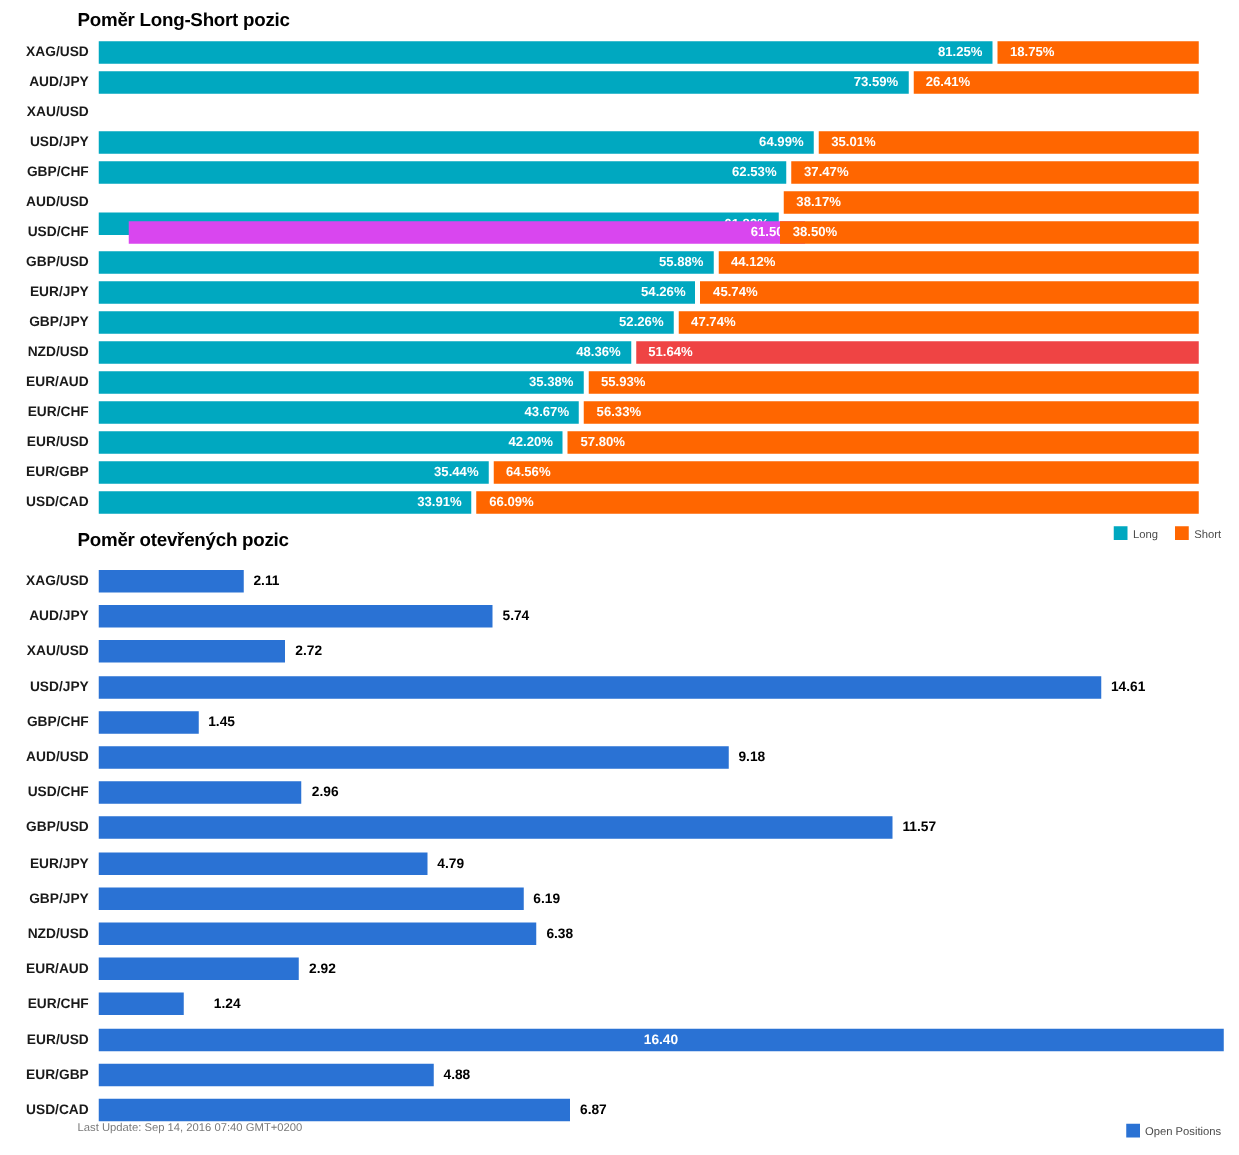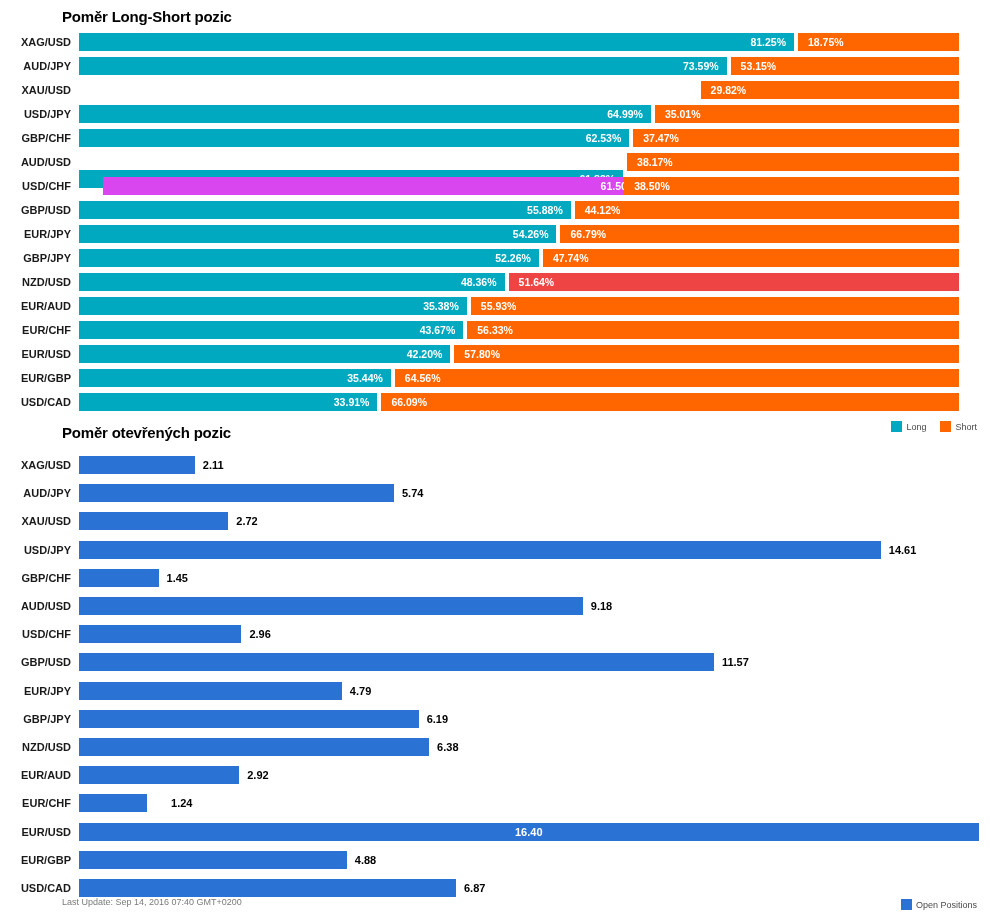--- a/index.html
+++ b/index.html
@@ -147,30 +147,27 @@
           </div>
         </div>
       </div>
       <div class="row" style="top: 29px;">
         <div class="row-label">AUD/JPY</div>
         <div class="track">
           <div class="seg seg-long" style="width: 647.592px; background: rgb(0, 168, 192);">
             <span class="seg-label">73.59%</span>
           </div>
           <div class="seg seg-short" style="left: 651.592px; width: 228.408px; background: rgb(255, 102, 0);">
-            <span class="seg-label">53.15%</span>
+            <span class="seg-label">26.41%</span>
           </div>
         </div>
       </div>
       <div class="row" style="top: 53px;">
         <div class="row-label">XAU/USD</div>
         <div class="track">
-          <div class="seg seg-short" style="left: 621.584px; width: 258.416px; background: rgb(255, 102, 0);">
-            <span class="seg-label">29.82%</span>
-          </div>
         </div>
       </div>
       <div class="row" style="top: 77px;">
         <div class="row-label">USD/JPY</div>
         <div class="track">
           <div class="seg seg-long" style="width: 571.912px; background: rgb(0, 168, 192);">
             <span class="seg-label">64.99%</span>
           </div>
           <div class="seg seg-short" style="left: 575.912px; width: 304.088px; background: rgb(255, 102, 0);">
             <span class="seg-label">35.01%</span>
@@ -221,21 +218,21 @@
           </div>
         </div>
       </div>
       <div class="row" style="top: 197px;">
         <div class="row-label">EUR/JPY</div>
         <div class="track">
           <div class="seg seg-long" style="width: 477.488px; background: rgb(0, 168, 192);">
             <span class="seg-label">54.26%</span>
           </div>
           <div class="seg seg-short" style="left: 481.488px; width: 398.512px; background: rgb(255, 102, 0);">
-            <span class="seg-label">66.79%</span>
+            <span class="seg-label">45.74%</span>
           </div>
         </div>
       </div>
       <div class="row" style="top: 221px;">
         <div class="row-label">GBP/JPY</div>
         <div class="track">
           <div class="seg seg-long" style="width: 459.888px; background: rgb(0, 168, 192);">
             <span class="seg-label">52.26%</span>
           </div>
           <div class="seg seg-short" style="left: 463.888px; width: 416.112px; background: rgb(255, 102, 0);">

